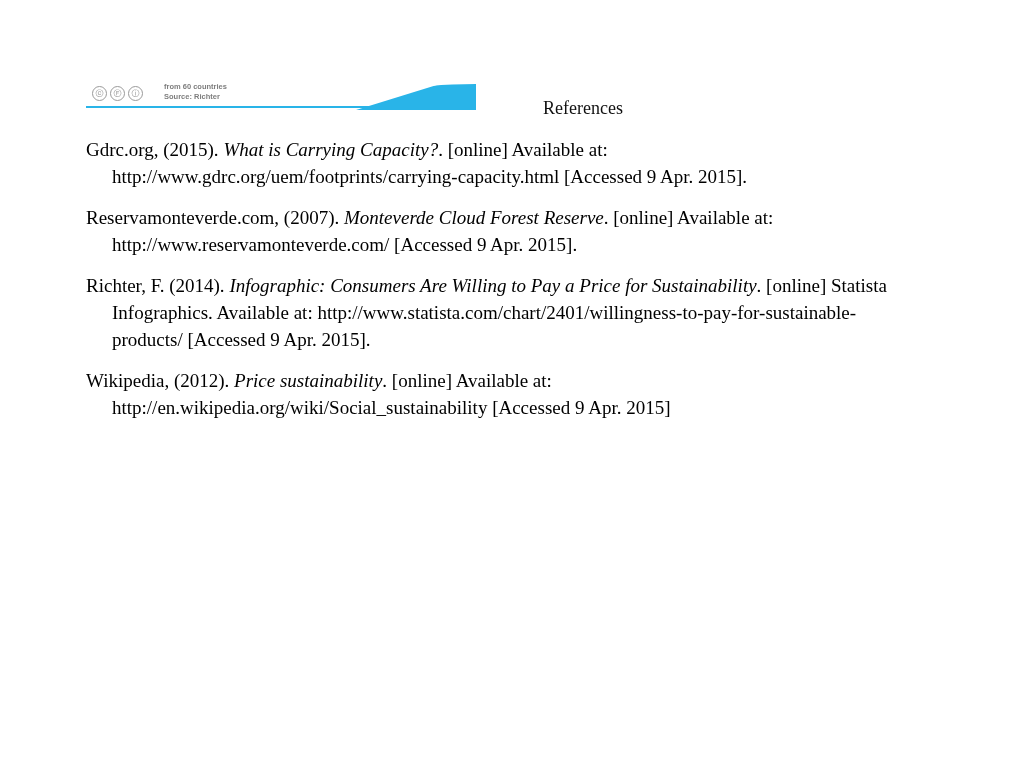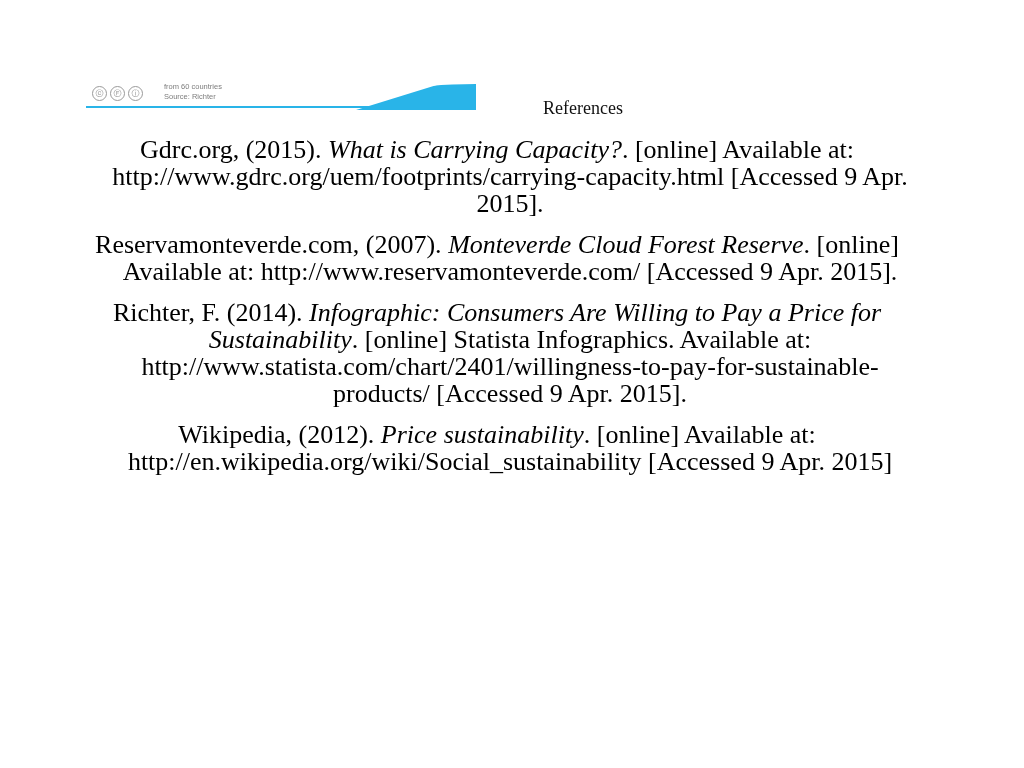--- a/index.html
+++ b/index.html
@@ -79,21 +79,21 @@
     background: #fff;
   }
   .strip-meta {
     position: absolute;
     left: 78px;
     top: 4px;
     font-family: "Liberation Sans", sans-serif;
     color: #7d7d7d;
     font-size: 7.5px;
     line-height: 10px;
-    font-weight: normal;
+    font-weight: bold;
   }
   .strip-brand {
     position: absolute;
     right: 8px;
     top: 10px;
     display: flex;
     align-items: center;
     gap: 14px;
     color: #ffffff;
     font-family: "Liberation Sans", sans-serif;
@@ -130,25 +130,24 @@
 
   
   .refs {
     position: absolute;
     left: 86px;
     top: 136px;
     width: 830px;
   }
   .ref {
     margin: 0 8px 14px 0;
-    font-size: 26px;
+    font-size: 19px;
     line-height: 27px;
     text-indent: 0;
     padding-left: 26px;
-    text-align: center;
   }
   .ref > .first-line {
     margin-left: -26px;
   }
   .ref i {
     font-style: italic;
   }
 </style>
 </head>
 <body>

